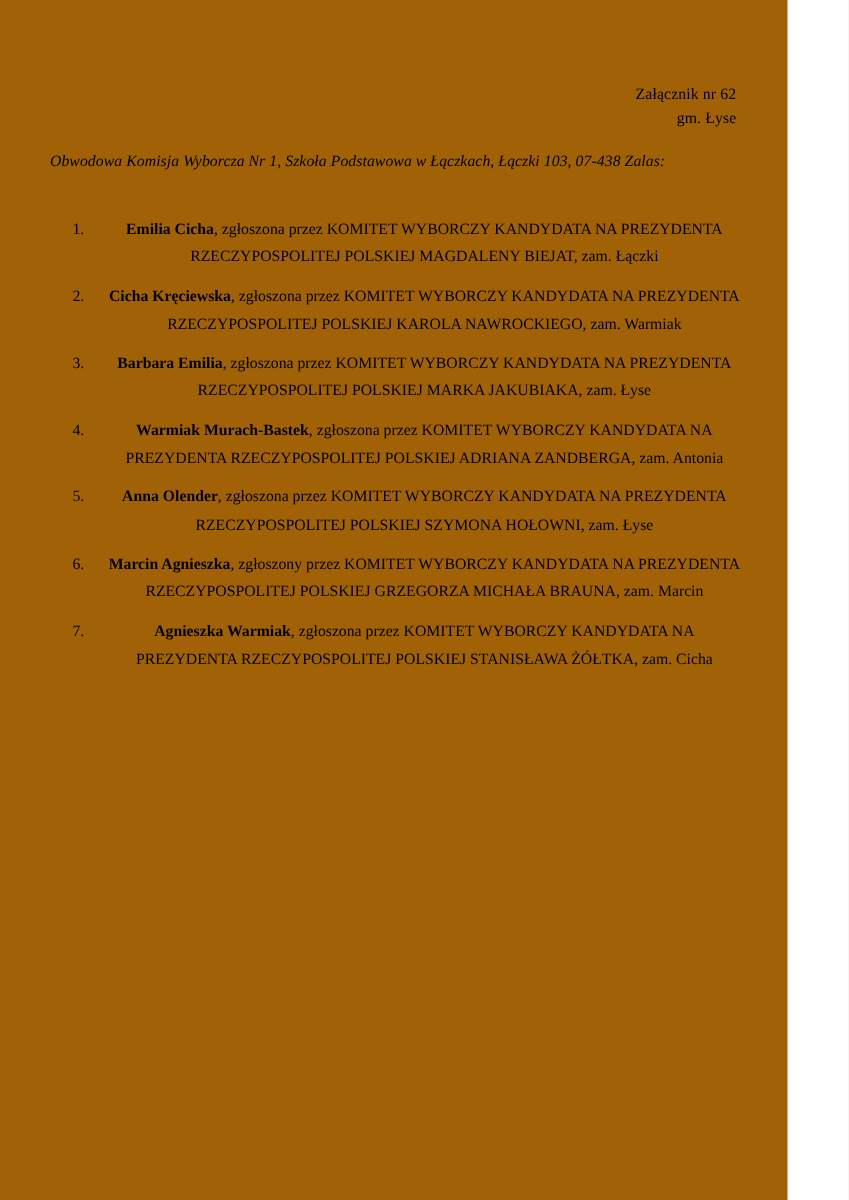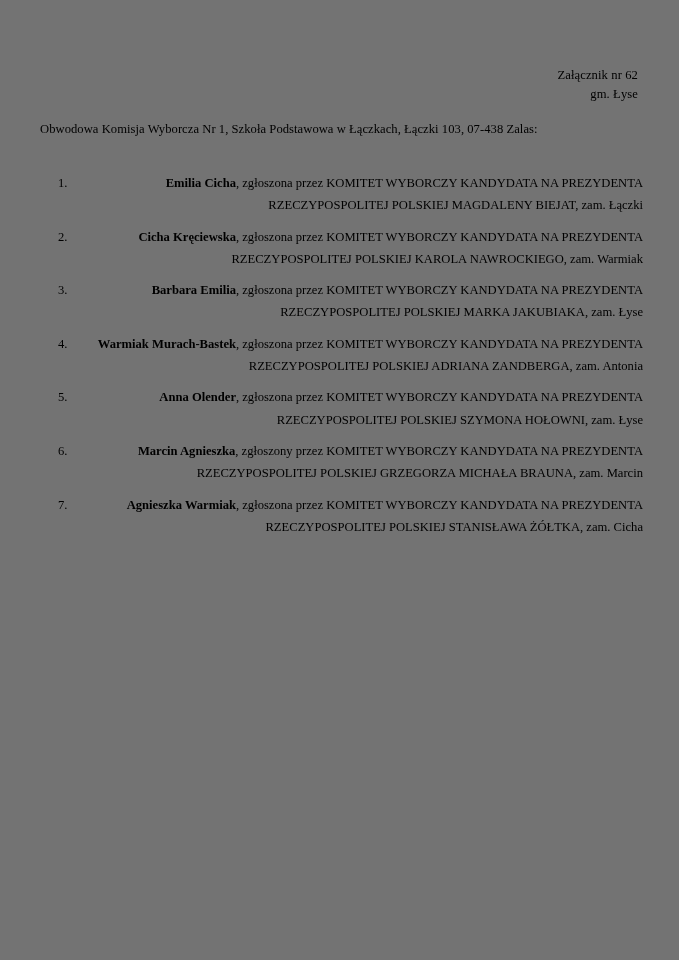--- a/index.html
+++ b/index.html
@@ -12,23 +12,23 @@
     height: 960px;
     font-family: "Liberation Serif", "DejaVu Serif", serif;
     color: #000000;
     position: relative;
     overflow: hidden;
     -webkit-font-smoothing: antialiased;
   }
   .page {
     position: absolute;
     top: 0; left: 0;
-    width: 679px;
+    width: 630px;
     height: 960px;
-    background: #737373;
+    background: #a16207;
   }
 
   
   .doc-header {
     position: absolute;
     top: 66px;
     right: 41px;
     text-align: right;
     font-size: 12.6px;
     line-height: 19px;
@@ -39,20 +39,21 @@
   
   .commission-line {
     position: absolute;
     top: 120px;
     left: 40px;
     right: 30px;
     font-size: 12.6px;
     line-height: 18px;
     white-space: nowrap;
     letter-spacing: 0.05px;
+    font-style: italic;
   }
 
   
   .candidate-list {
     position: absolute;
     top: 172px;
     left: 58px;
     right: 36px;
   }
   .candidate-item {
@@ -65,21 +66,21 @@
   .candidate-item .idx {
     position: absolute;
     left: 0;
     top: 0;
     width: 20px;
     text-align: left;
     font-size: 12.6px;
   }
   .candidate-item .body {
     display: block;
-    text-align: right;
+    text-align: center;
   }
   .cand-name {
     font-weight: bold;
   }
   .cand-sep,
   .cand-verb,
   .cand-res {
     font-weight: normal;
   }
   .cand-committee {

